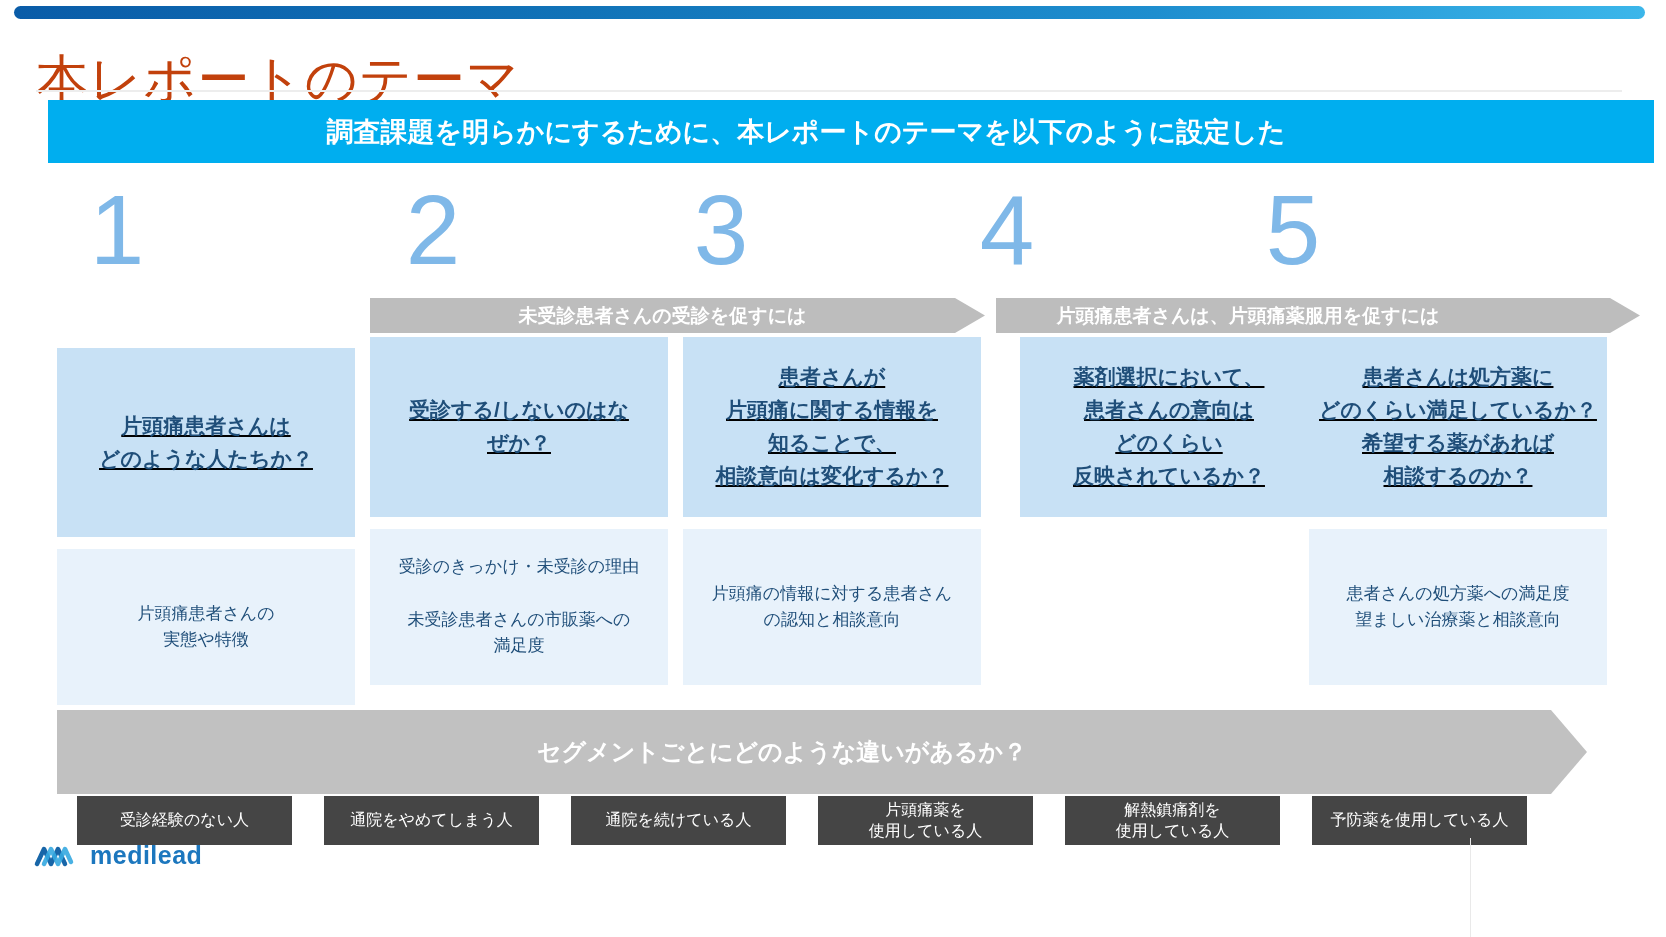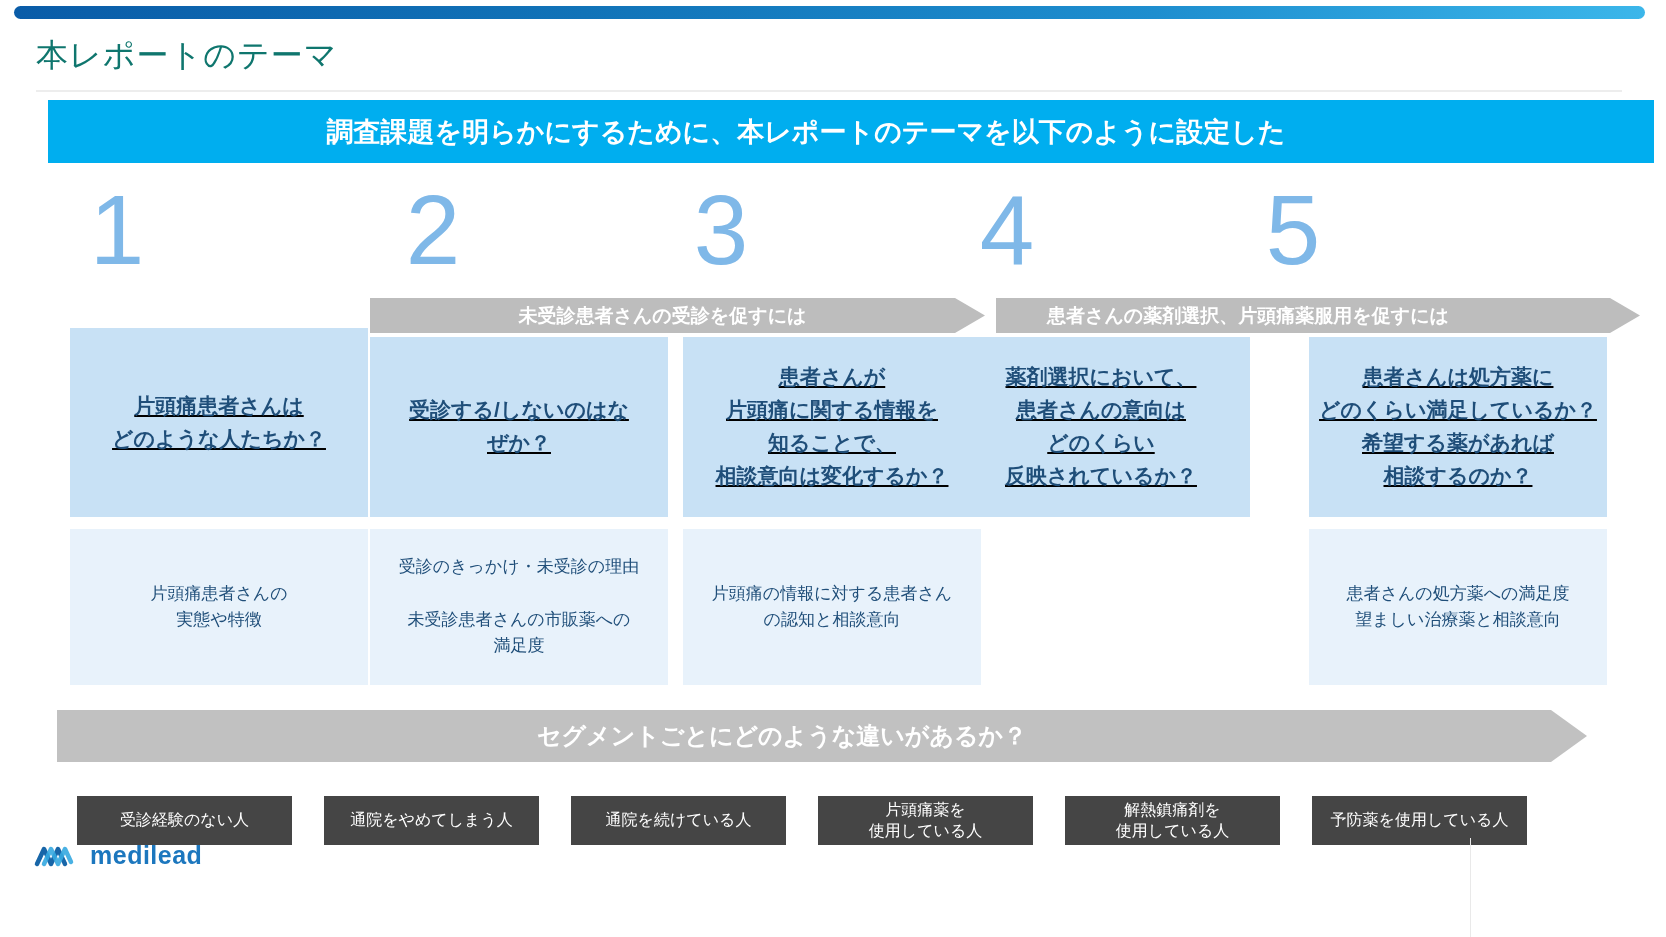--- a/index.html
+++ b/index.html
@@ -5,21 +5,21 @@
   html,body{margin:0;padding:0;background:#ffffff;}
   .slide{
     position:relative;width:1666px;height:937px;background:#ffffff;overflow:hidden;
     font-family:"Liberation Sans", sans-serif;
   }
   .topbar{
     position:absolute;left:14px;top:6px;width:1631px;height:13px;border-radius:7px;
     background:linear-gradient(90deg,#0a5ca8 0%,#1173b8 35%,#1e8ecf 70%,#3bb6ea 100%);
   }
   .page-title{
-    position:absolute;left:36px;top:34px;font-size:32px;font-weight:500;color:#0f766e;
+    position:absolute;left:36px;top:45px;font-size:52px;font-weight:500;color:#c2410c;
     letter-spacing:1px;white-space:nowrap;
   }
   .title-rule{position:absolute;left:36px;top:90px;width:1586px;height:2px;background:#ededed;}
   .banner{
     position:absolute;left:48px;top:100px;width:1606px;height:63px;background:#00AEEF;
     display:flex;align-items:center;justify-content:center;
   }
   .banner-label{
     color:#ffffff;font-weight:bold;font-size:27px;padding-right:90px;white-space:nowrap;
   }
@@ -37,34 +37,34 @@
   .garrow2{left:996px;width:644px;}
   .garrow-label{color:#ffffff;font-weight:bold;font-size:19px;white-space:nowrap;}
   .garrow1 .garrow-label{padding-right:30px;}
   .garrow2 .garrow-label{padding-right:140px;}
   .qbox{
     position:absolute;width:298px;background:#C8E1F5;
     display:flex;align-items:center;justify-content:center;
   }
   .qbox{top:337px;height:180px;text-decoration:underline;}
   .qbox.first{top:328px;height:189px;}
-  .q1{left:70px;}.q2{left:370px;}.q3{left:683px;}.q4{left:952px;}.q5{left:1309px;}
+  .q1{left:57px;margin-top:20px;}.q2{left:370px;}.q3{left:683px;}.q4{left:1020px;}.q5{left:1309px;}
   .qtext{
     color:#1F4E79;font-weight:bold;font-size:21px;line-height:1.57;
     text-align:center;white-space:pre-line;
   }
   .dbox{
     position:absolute;top:529px;height:156px;width:298px;background:#E8F2FB;
     display:flex;align-items:center;justify-content:center;
   }
   .dtext{
     color:#1F4E79;font-size:17px;line-height:1.55;text-align:center;white-space:pre-line;
   }
   .bigarrow{
-    position:absolute;left:57px;top:710px;width:1530px;height:52px;background:#C1C1C1;
+    position:absolute;left:57px;top:710px;width:1530px;height:84px;background:#C1C1C1;
     clip-path:polygon(0 0, calc(100% - 36px) 0, 100% 50%, calc(100% - 36px) 100%, 0 100%);
     display:flex;align-items:center;justify-content:center;
   }
   .bigarrow-label{color:#ffffff;font-weight:bold;font-size:24px;padding-right:80px;white-space:nowrap;}
   .seg{
     position:absolute;top:796px;height:49px;width:215px;background:#454545;
     display:flex;align-items:center;justify-content:center;
   }
   .s1{left:77px;}.s2{left:324px;}.s3{left:571px;}.s4{left:818px;}.s5{left:1065px;}.s6{left:1312px;}
   .seg-label{color:#ffffff;font-size:16px;line-height:1.3;text-align:center;white-space:pre-line;}
@@ -89,21 +89,21 @@
   <div class="num num1">1</div>
   <div class="num num2">2</div>
   <div class="num num3">3</div>
   <div class="num num4">4</div>
   <div class="num num5">5</div>
 
   <div class="garrow garrow1">
     <div class="garrow-label">未受診患者さんの受診を促すには</div>
   </div>
   <div class="garrow garrow2">
-    <div class="garrow-label">患者さんの薬剤選択、片頭痛薬服用を促すには</div>
+    <div class="garrow-label">片頭痛患者さんは、片頭痛薬服用を促すには</div>
   </div>
 
   <div class="qbox first q1">
     <div class="qtext">片頭痛患者さんは
 どのような人たちか？</div>
   </div>
   <div class="qbox q2">
     <div class="qtext">受診する/しないのはな
 ぜか？</div>
   </div>

